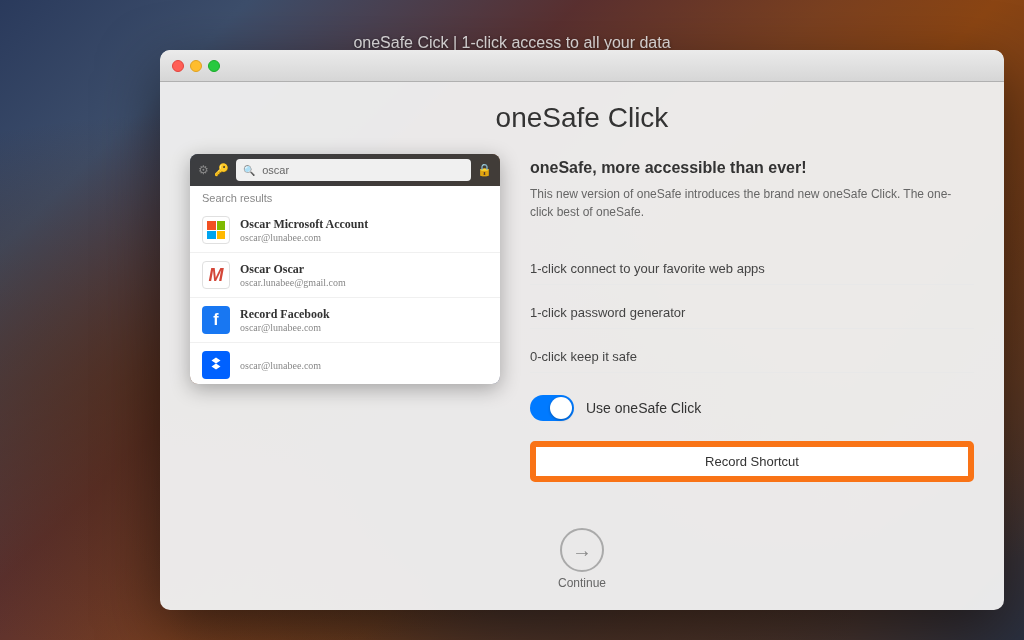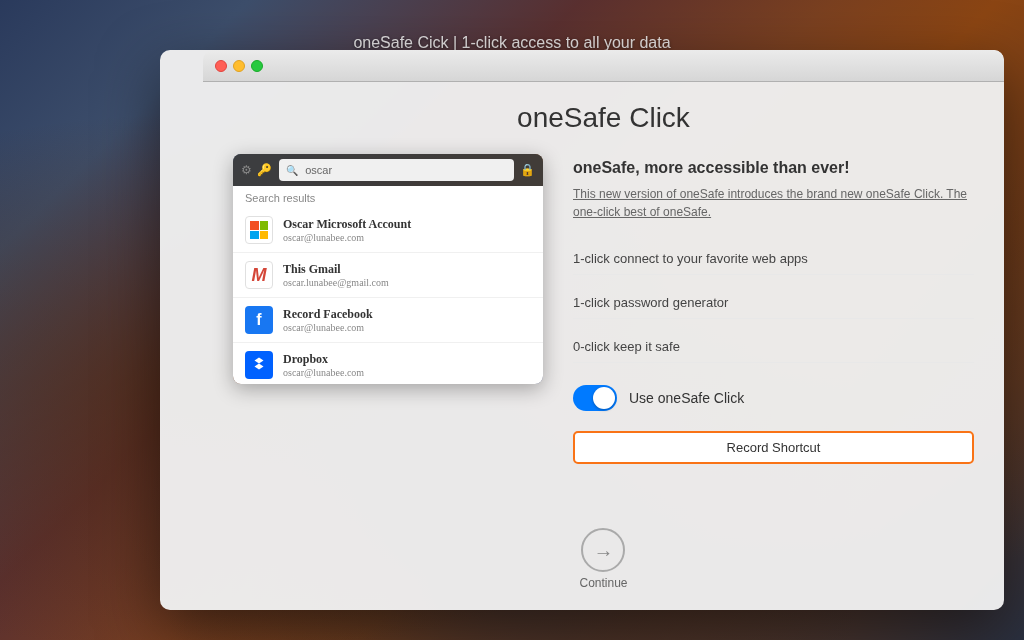--- a/index.html
+++ b/index.html
@@ -66,21 +66,20 @@
       position: absolute;
       top: 50px;
       left: 160px;
       right: 20px;
       bottom: 30px;
       background: rgba(240, 240, 240, 0.97);
       border-radius: 10px;
       box-shadow: 0 20px 60px rgba(0,0,0,0.5);
       z-index: 20;
       overflow: hidden;
-      padding-left: 43px;
     }
 
     
     .title-bar {
       height: 32px;
       background: linear-gradient(to bottom, #ebebeb, #d6d6d6);
       border-bottom: 1px solid #b0b0b0;
       display: flex;
       align-items: center;
       padding: 0 12px;
@@ -265,22 +264,21 @@
       font-size: 16px;
       font-weight: 600;
       color: #333;
       margin-bottom: 8px;
     }
 
     .panel-subtext {
       font-size: 12px;
       color: #666;
       line-height: 1.5;
-      margin-bottom: 10px;
-      text-decoration: underline;
+      margin-bottom: 20px;
     }
 
     .feature-item {
       font-size: 13px;
       color: #444;
       padding: 8px 0;
       border-bottom: 1px solid #e8e8e8;
     }
 
     .feature-item:last-of-type {
@@ -320,21 +318,21 @@
       font-size: 14px;
       color: #333;
       font-weight: 400;
     }
 
     .record-shortcut-btn {
       margin-top: 8px;
       width: 100%;
       padding: 7px 16px;
       background: white;
-      border: 2px solid #f97316;
+      border: 6px solid #f97316;
       border-radius: 5px;
       font-size: 13px;
       color: #333;
       cursor: pointer;
       text-align: center;
     }
 
     
     .continue-area {
       display: flex;
@@ -421,41 +419,40 @@
                 </div>
                 <div class="result-info">
                   <div class="result-name">Oscar Microsoft Account</div>
                   <div class="result-sub">oscar@lunabee.com</div>
                 </div>
               </div>
 
               <div class="result-item">
                 <div class="result-icon icon-gmail" style="font-size:18px; color:#d44638; font-style:italic; font-weight:bold;">M</div>
                 <div class="result-info">
-                  <div class="result-name">This Gmail</div>
+                  <div class="result-name">Oscar Oscar</div>
                   <div class="result-sub">oscar.lunabee@gmail.com</div>
                 </div>
               </div>
 
               <div class="result-item">
                 <div class="result-icon icon-facebook">f</div>
                 <div class="result-info">
                   <div class="result-name">Record Facebook</div>
                   <div class="result-sub">oscar@lunabee.com</div>
                 </div>
               </div>
 
               <div class="result-item">
                 <div class="result-icon icon-dropbox" style="font-size:18px;">
                   <svg width="18" height="18" viewBox="0 0 24 24" fill="white">
                     <path d="M12 2L6 6l6 4-6 4 6 4 6-4-6-4 6-4z"></path>
                   </svg>
                 </div>
                 <div class="result-info">
-                  <div class="result-name">Dropbox</div>
                   <div class="result-sub">oscar@lunabee.com</div>
                 </div>
               </div>
 
             </div>
           </div>
         </div>
       </div>
 
       <div class="right-panel">

